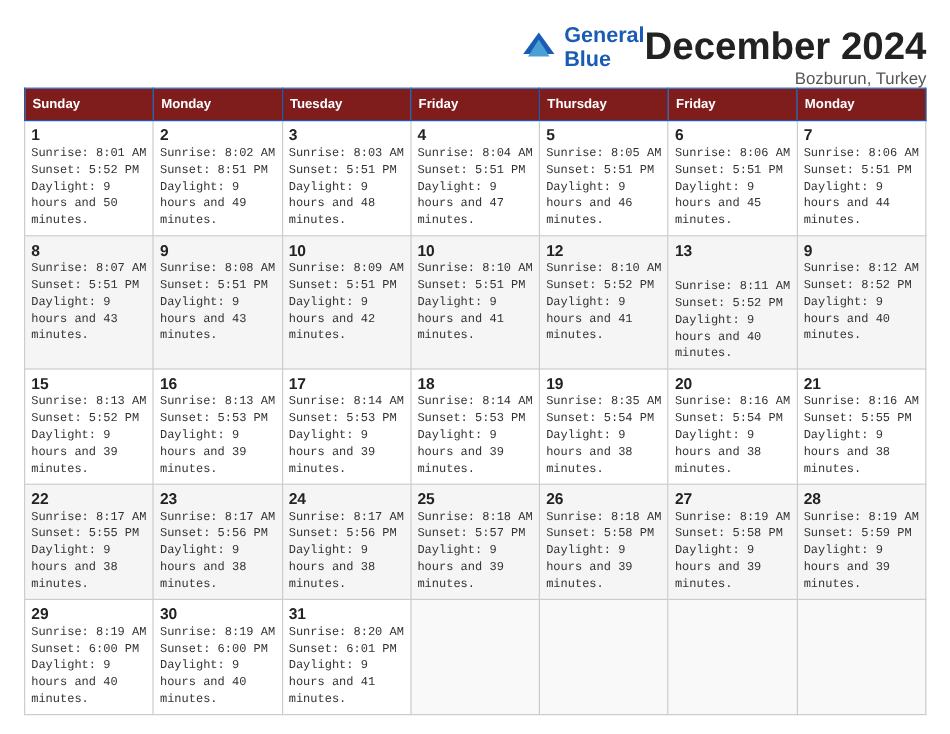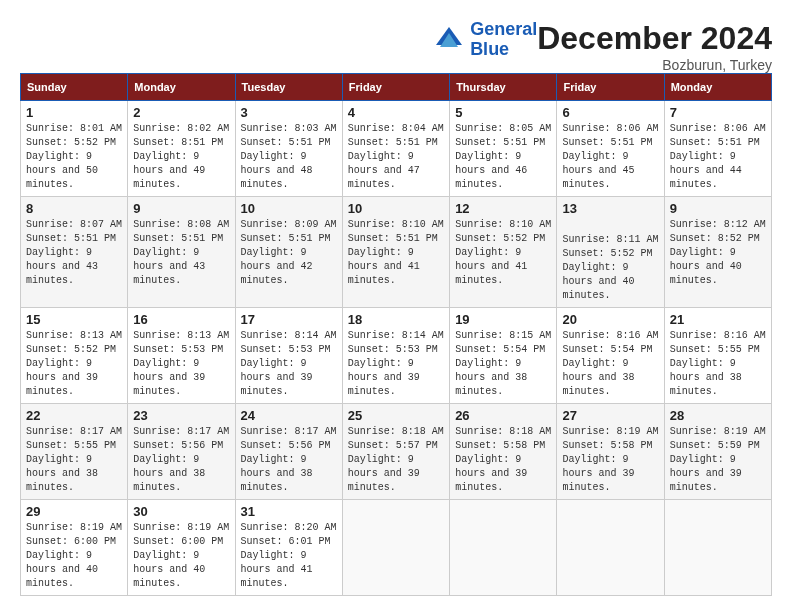--- a/index.html
+++ b/index.html
@@ -228,21 +228,21 @@
 Daylight: 9 hours and 39 minutes.</div>
         </td>
         <td>
           <span class="day-num">18</span>
           <div class="cell-text" style="white-space: pre-line;">Sunrise: 8:14 AM
 Sunset: 5:53 PM
 Daylight: 9 hours and 39 minutes.</div>
         </td>
         <td>
           <span class="day-num">19</span>
-          <div class="cell-text" style="white-space: pre-line;">Sunrise: 8:15 AM
+          <div class="cell-text" style="white-space: pre-line;">Sunrise: 8:35 AM
 Sunset: 5:54 PM
 Daylight: 9 hours and 38 minutes.</div>
         </td>
         <td>
           <span class="day-num">20</span>
           <div class="cell-text" style="white-space: pre-line;">Sunrise: 8:16 AM
 Sunset: 5:54 PM
 Daylight: 9 hours and 38 minutes.</div>
         </td>
         <td>

